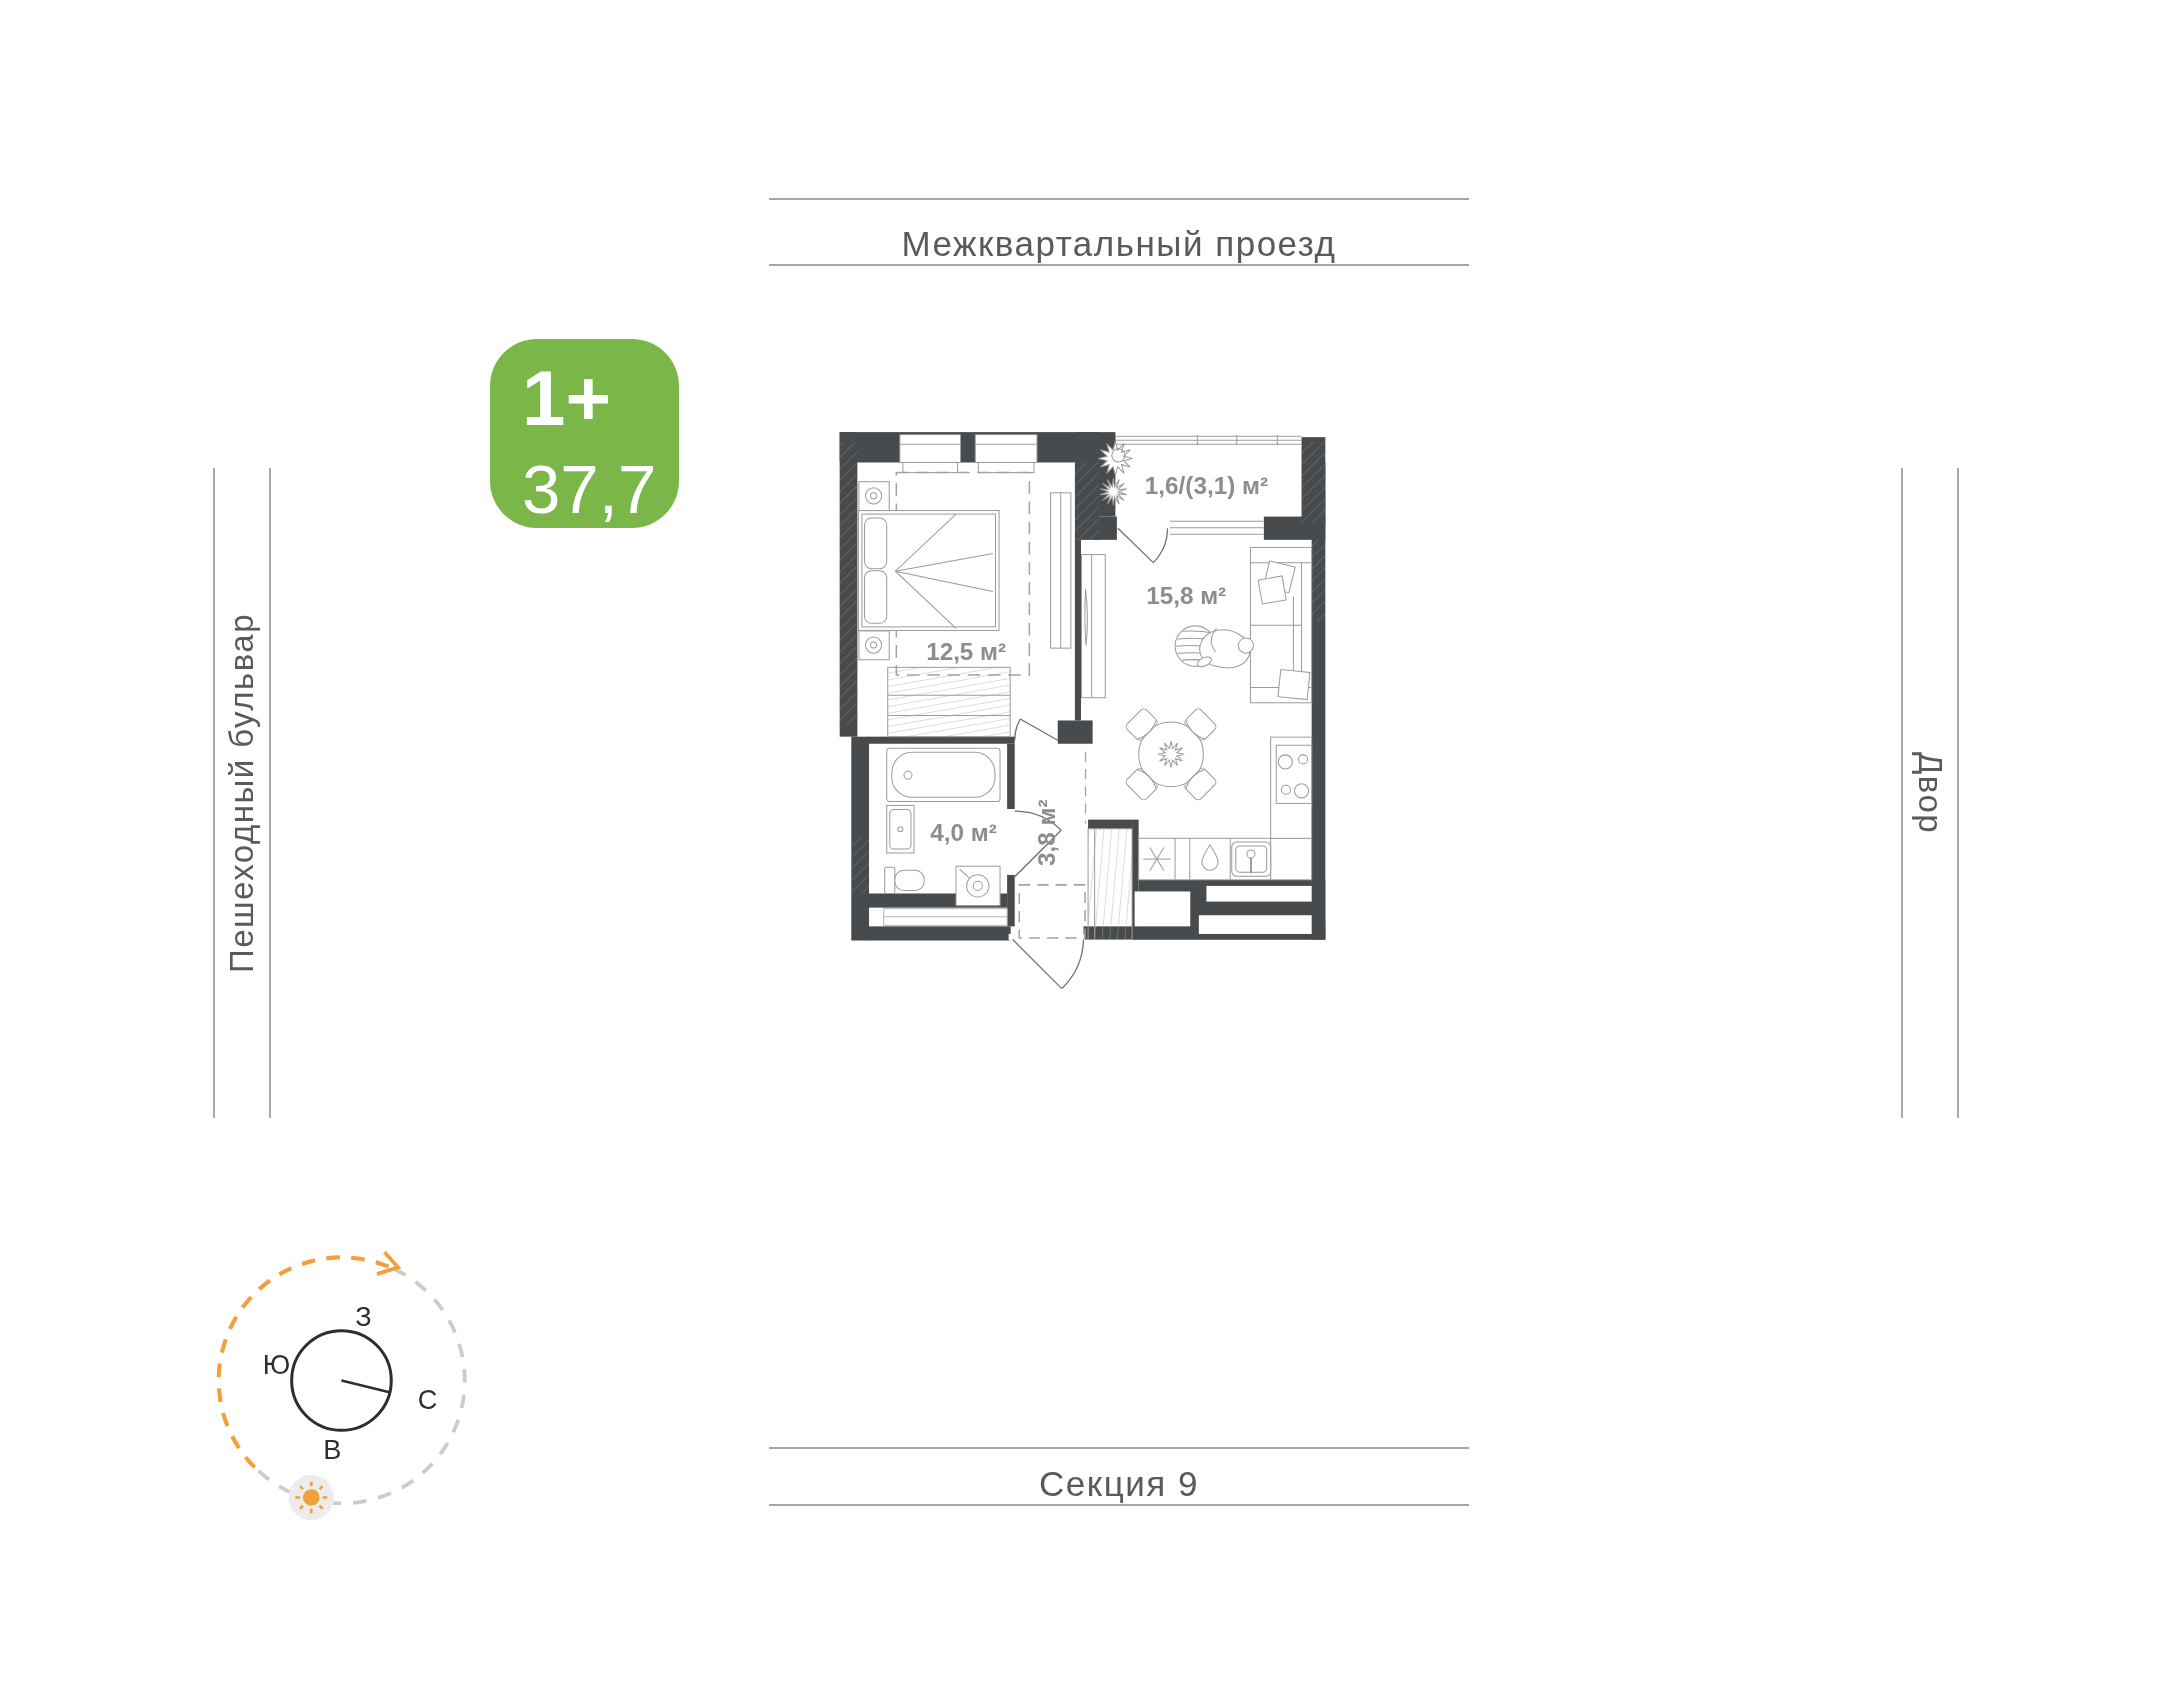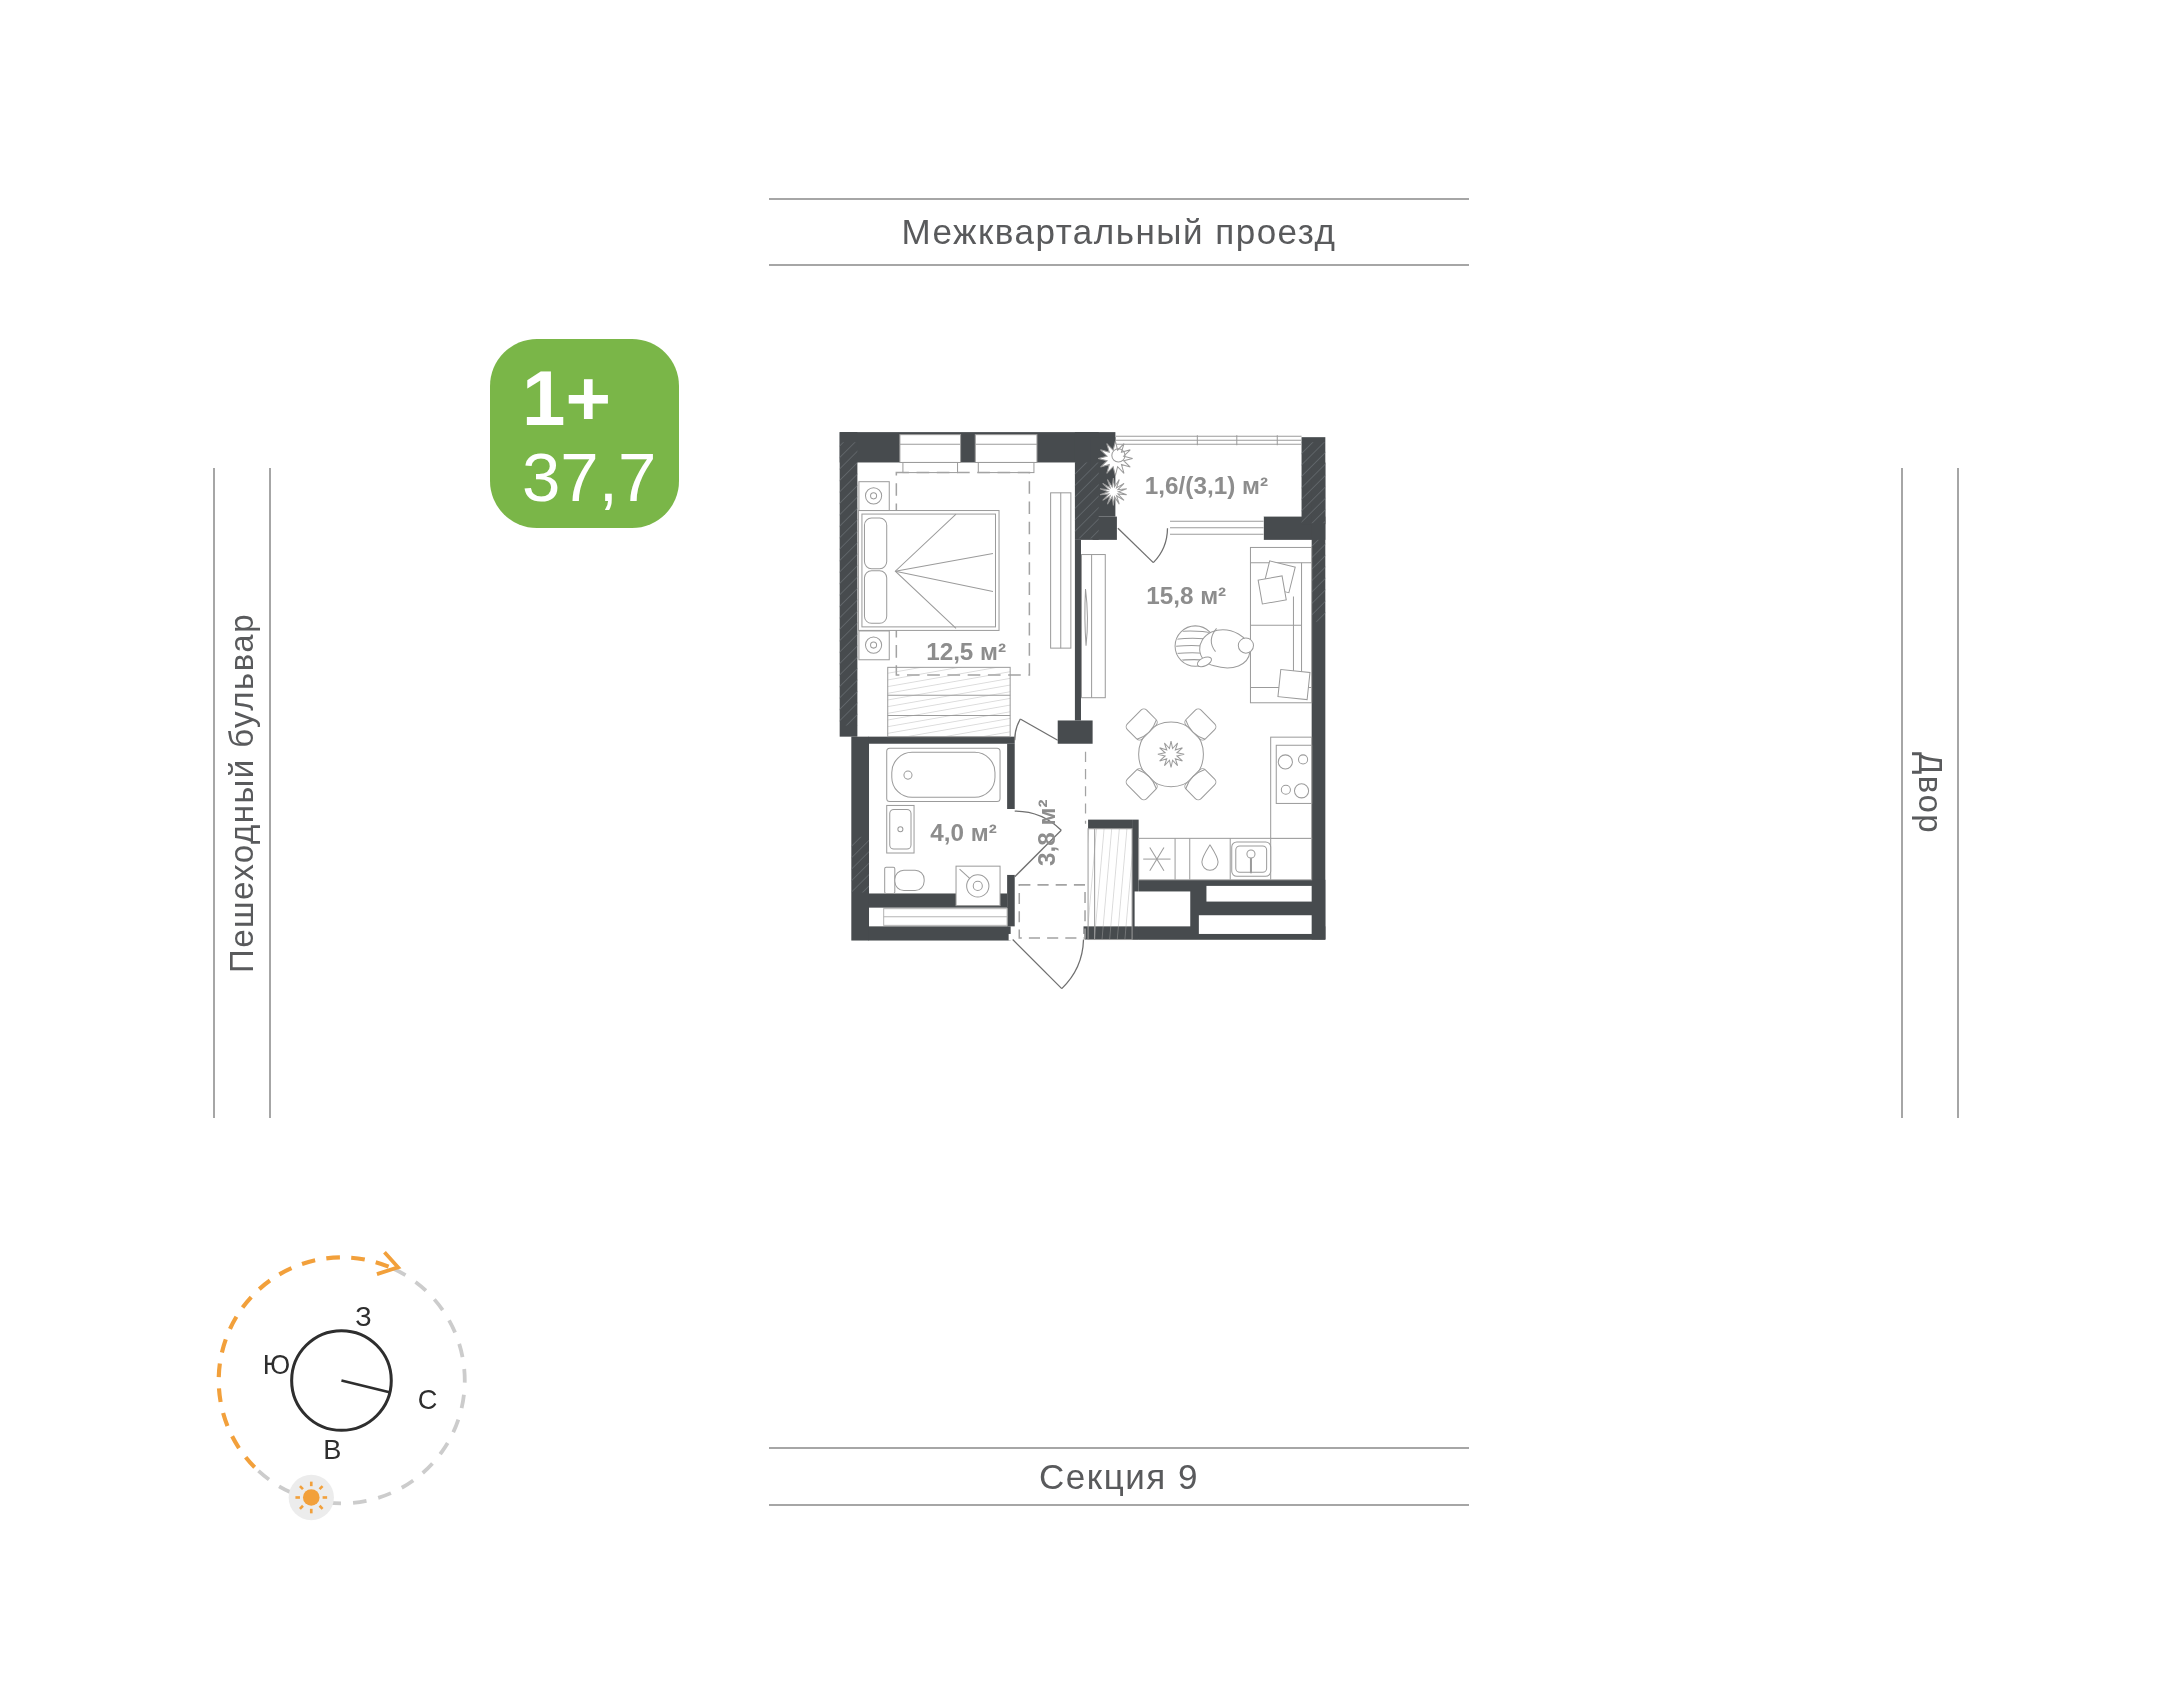--- a/index.html
+++ b/index.html
@@ -6,29 +6,29 @@
     --green:#7ab648; --wall:#474b4e; --areaText:#8d8d8d; --streetText:#595a5c;
     --line:#a6a6a6; --furn:#9b9b9b; --orange:#f2a03b;
   }
   *{margin:0;padding:0;box-sizing:border-box;}
   html,body{background:#fff;}
   body{width:2172px;height:1705px;position:relative;overflow:hidden;
        font-family:"Liberation Sans", sans-serif;}
   .abs{position:absolute;}
   .street{color:var(--streetText);font-size:35px;font-weight:500;letter-spacing:1.5px;}
   .street-h{border-top:2.3px solid var(--line);border-bottom:2.3px solid var(--line);
-            text-align:center;display:flex;align-items:center;justify-content:center;}
+            text-align:center;display:flex;align-items:flex-end;justify-content:center;}
   .street-v{border-left:2.3px solid var(--line);border-right:2.3px solid var(--line);
             display:flex;align-items:center;justify-content:center;}
   .street-v span{writing-mode:vertical-rl;font-size:33px;white-space:nowrap;}
   .street-v.up span{transform:rotate(180deg);}
   .badge{background:var(--green);border-radius:47px;color:#fff;
          padding:19.6px 0 0 32px;line-height:1;}
   .badge .t1{font-size:78px;font-weight:700;}
-  .badge .t2{font-size:69px;font-weight:400;margin-top:6px;}
+  .badge .t2{font-size:69px;font-weight:400;margin-top:18px;}
   svg text.area{fill:var(--areaText);font-weight:700;font-size:48px;
                 font-family:"Liberation Sans",sans-serif;}
   svg text.cmp{fill:#2e2e2e;font-size:36px;font-weight:500;
                font-family:"Liberation Sans",sans-serif;}
 </style>
 </head>
 <body>
 
 <div class="abs street street-h" style="left:769px;top:198px;width:700px;height:68px;">
   <span>Межквартальный проезд</span>

